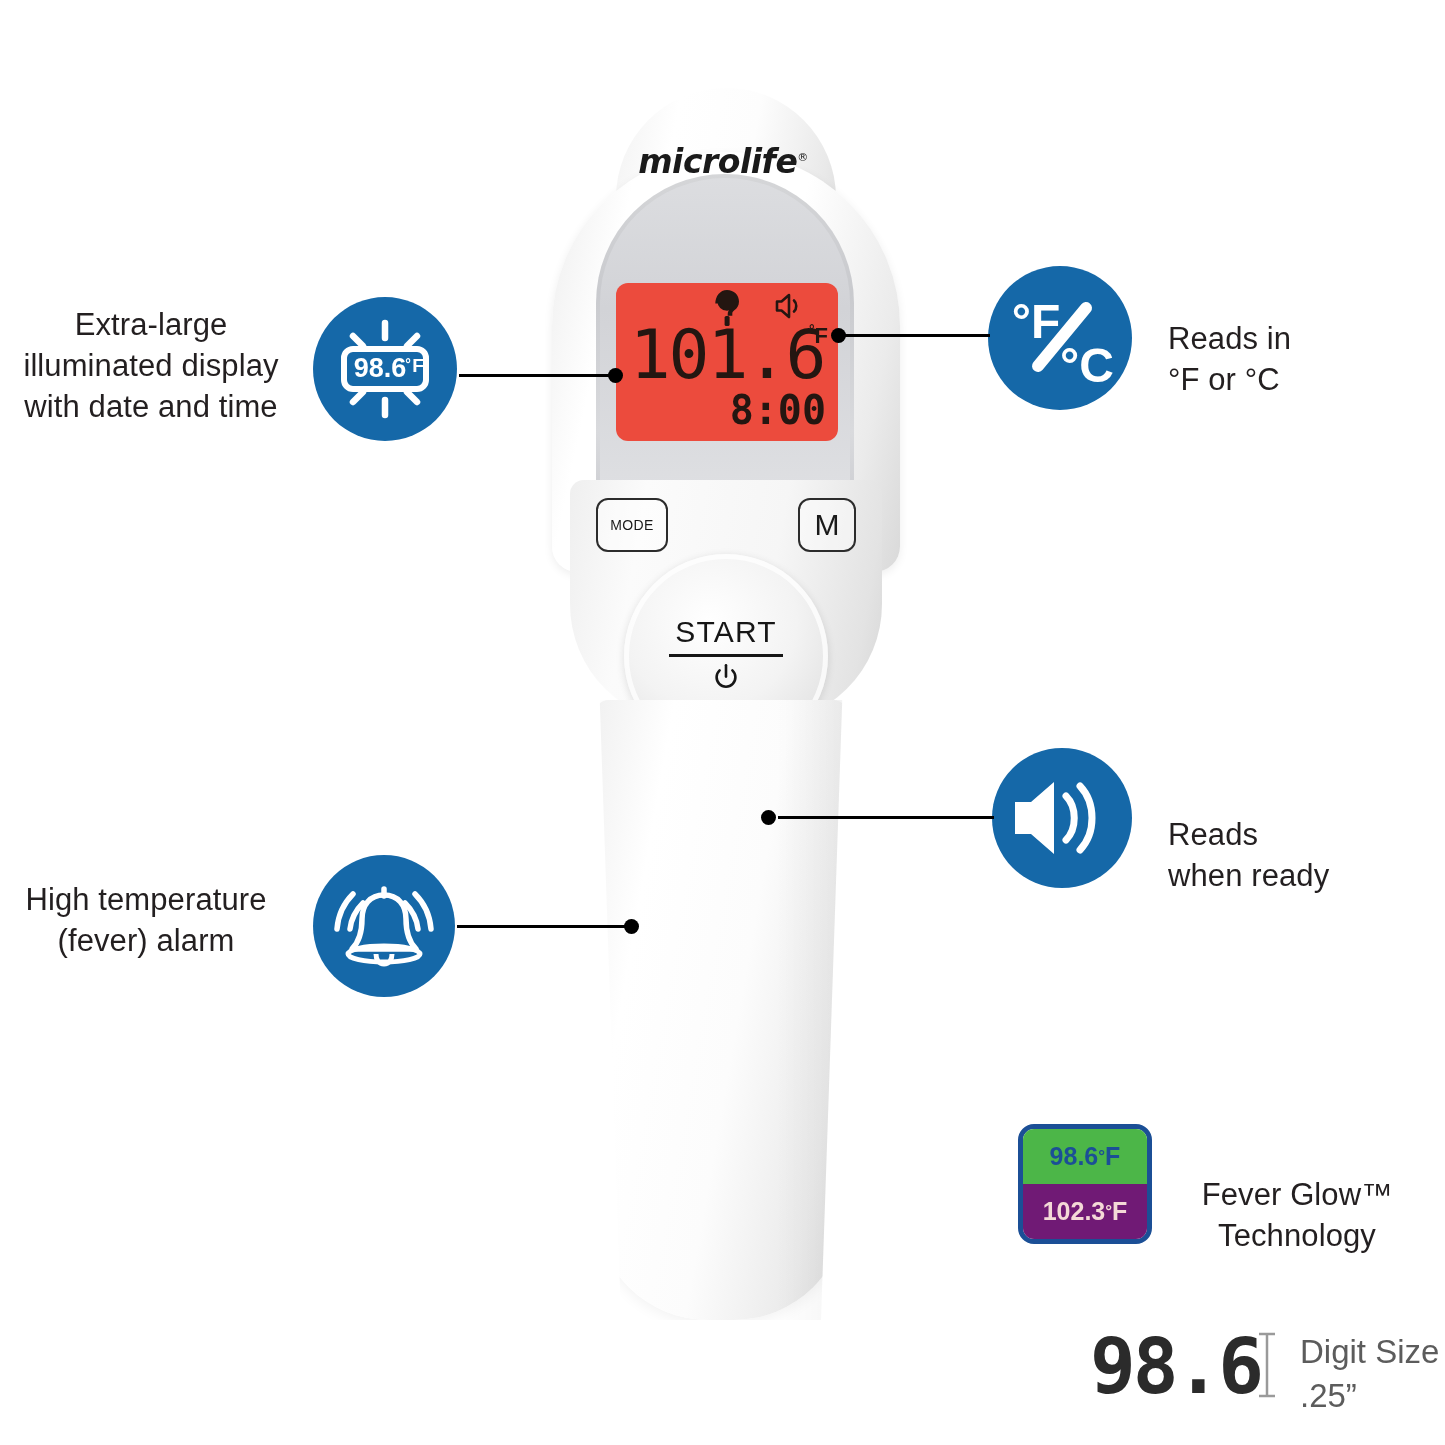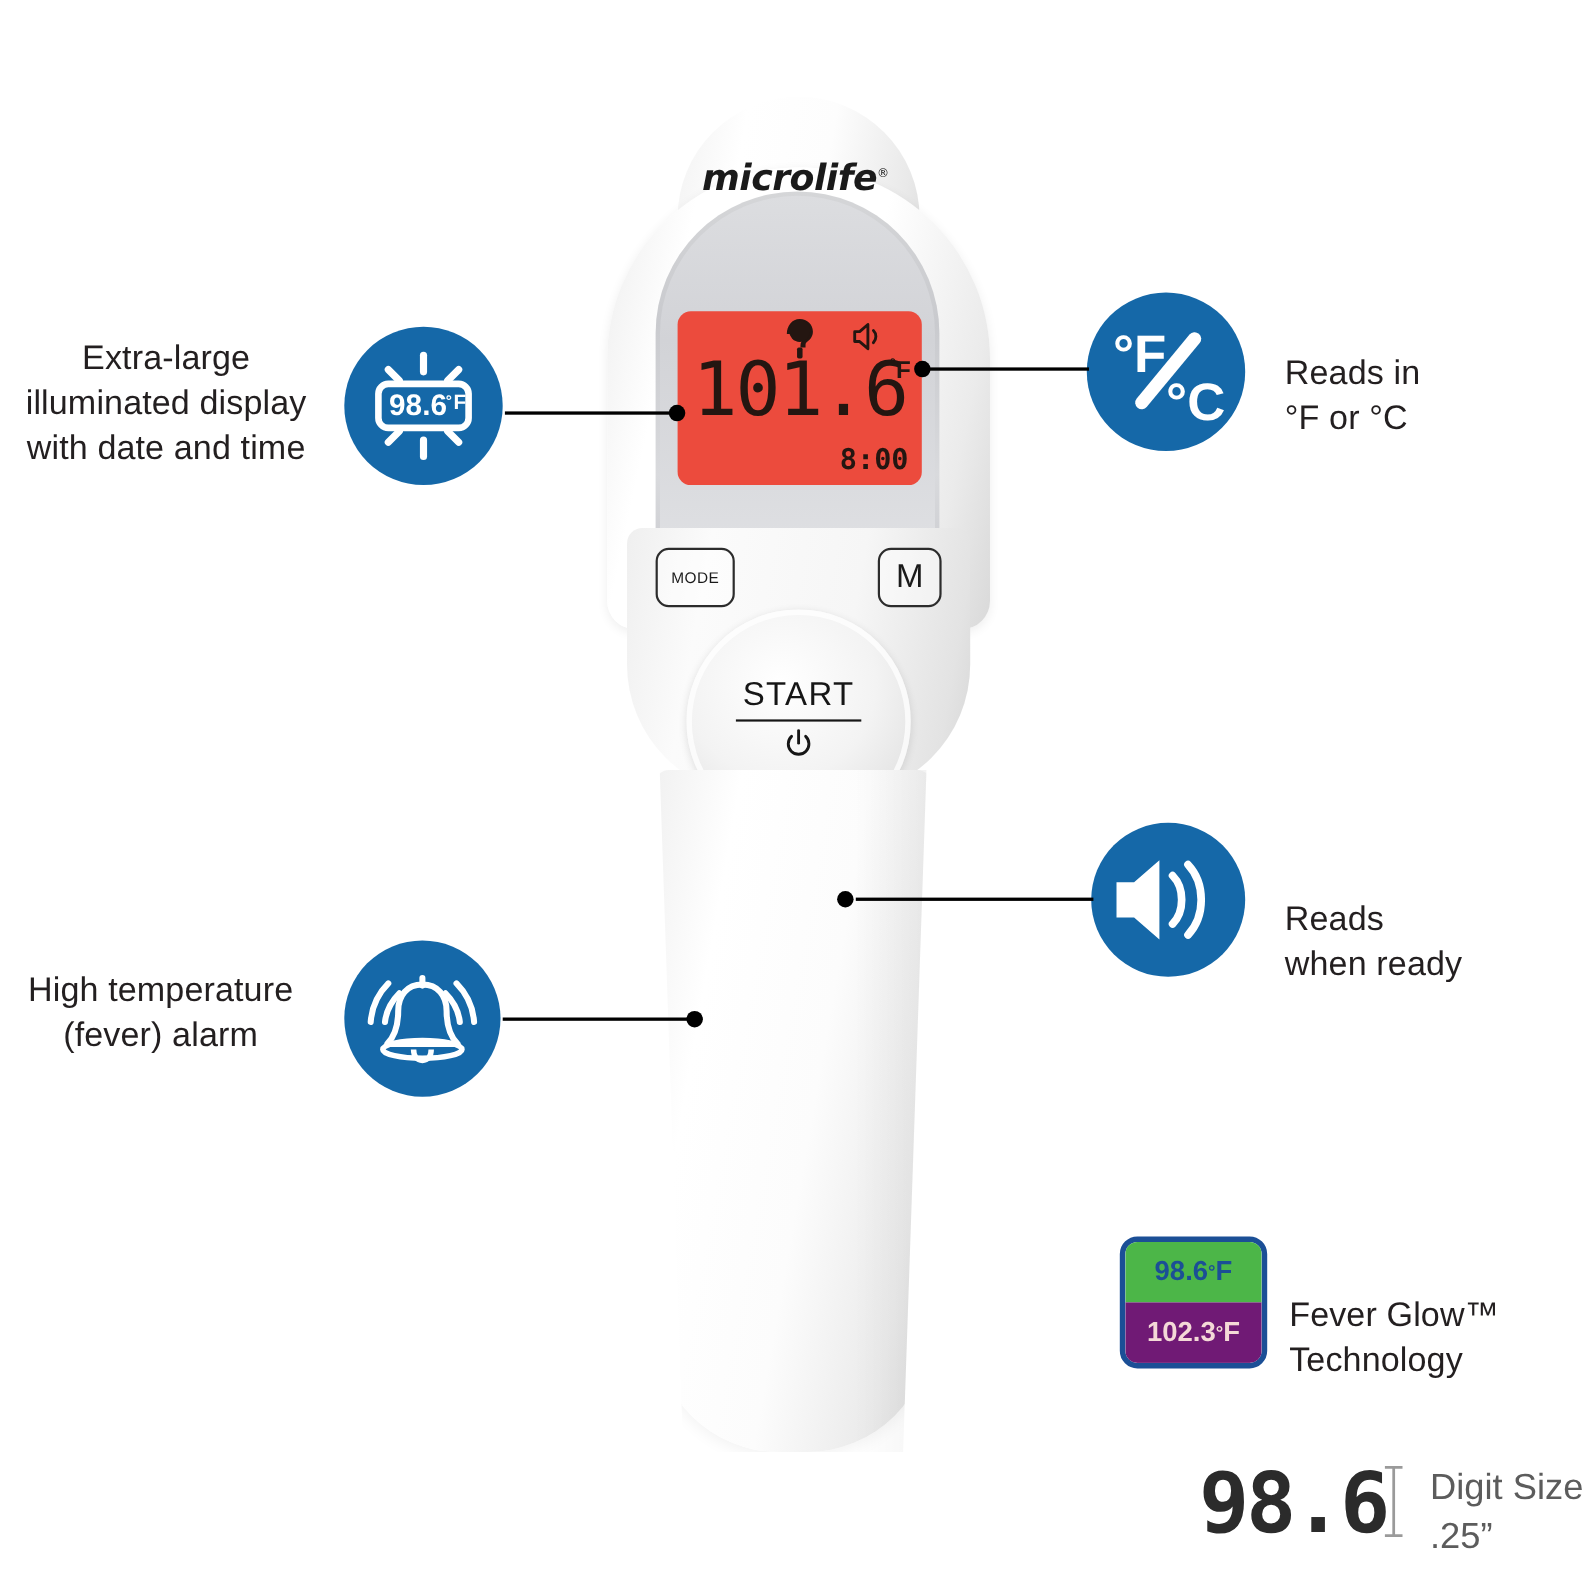--- a/index.html
+++ b/index.html
@@ -87,21 +87,21 @@
   .lcd-unit{
     position:absolute;right:10px;top:40px;
     font-family:"Liberation Sans", sans-serif;
     font-weight:700;font-size:22px;color:#241611;line-height:1.02;
     text-align:left;
   }
   .lcd-unit .deg{font-size:14px;vertical-align:super;}
   .lcd-time{
     position:absolute;right:12px;bottom:8px;
     font-family:"DejaVu Sans Mono", monospace;
-    font-size:26px;font-weight:700;letter-spacing:0px;color:#241611;
+    font-size:40px;font-weight:700;letter-spacing:0px;color:#241611;
   }
   .lcd-head{position:absolute;left:96px;top:6px;}
   .lcd-spk{position:absolute;left:158px;top:8px;}
 
   
   .plate{
     position:absolute;left:42px;top:392px;width:312px;height:244px;
     background:linear-gradient(100deg,#efefef 0%,#fbfbfb 22%,#f6f6f6 62%,#e3e3e3 90%,#d6d6d6 100%);
     border-radius:14px 14px 120px 120px;
   }
@@ -297,21 +297,21 @@
         <span class="d">°</span>
         <span>F</span>
     </div>
     <div class="fg-half fg-bot" style="flex:1;font-size:25px;">
       <span>102.3</span>
         <span class="d">°</span>
         <span>F</span>
     </div>
   </div>
 
-  <div class="feat-text left" style="left:1172px;top:1143px;width:250px;">Fever Glow™
+  <div class="feat-text left" style="left:1172px;top:1143px;width:250px;text-align:center;">Fever Glow™
 Technology</div>
 
   <div class="ds-digits" style="left:1090px;top:1322px;">98.6</div>
 
   <span class="ibeam" style="left:1255px;top:1330px;">
     <svg width="24" height="70" viewBox="0 0 24 70">
       <line x1="12" y1="4" x2="12" y2="66" stroke="#9a9a9a" stroke-width="2.5"></line>
       <line x1="4" y1="4" x2="20" y2="4" stroke="#9a9a9a" stroke-width="2.5"></line>
       <line x1="4" y1="66" x2="20" y2="66" stroke="#9a9a9a" stroke-width="2.5"></line>
     </svg>

